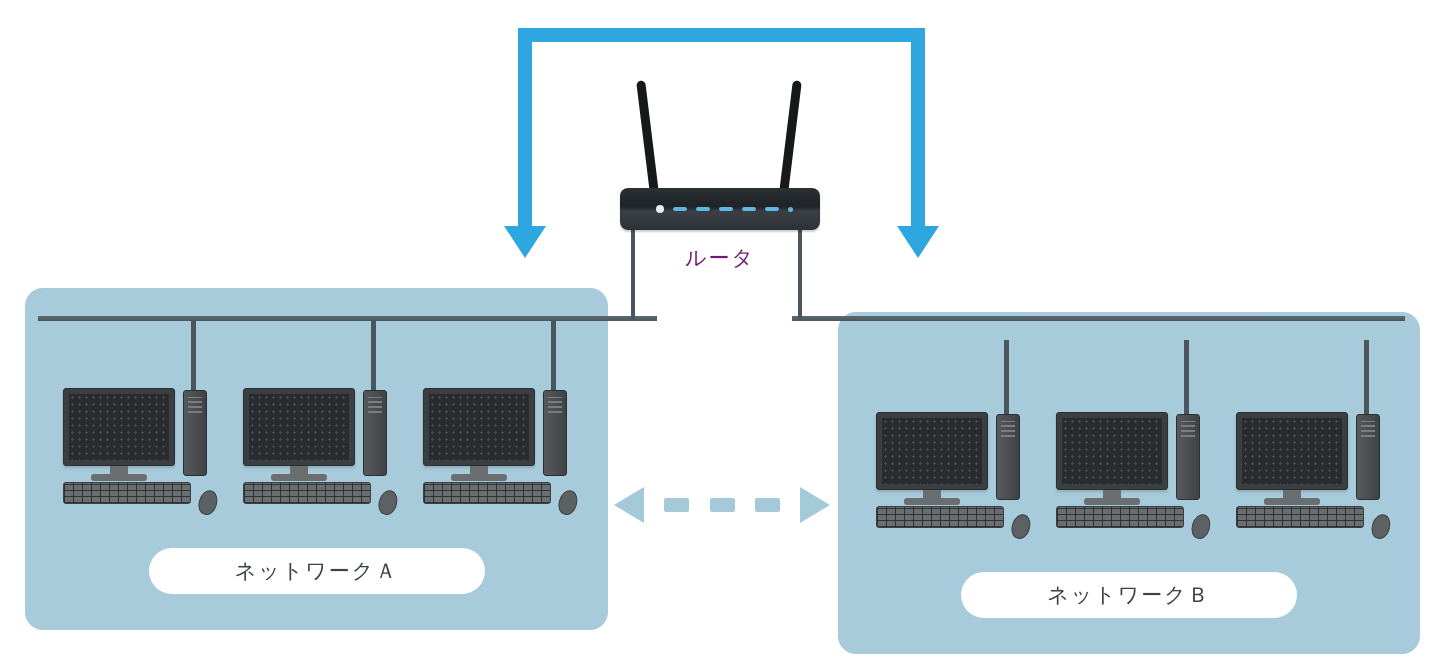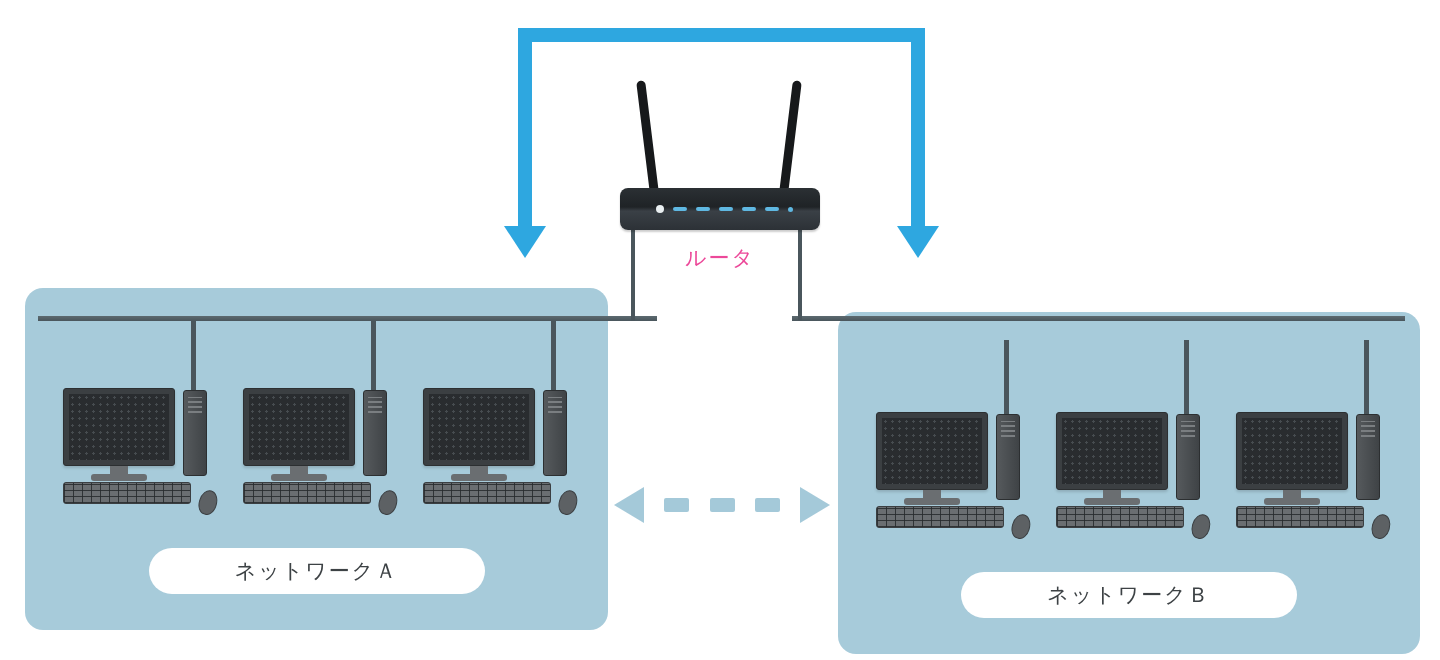--- a/index.html
+++ b/index.html
@@ -68,21 +68,21 @@
   
   .router{position:absolute;left:620px;top:80px;width:200px;height:150px;}
   .antenna{position:absolute;width:9px;height:114px;background:#17191b;border-radius:5px 5px 2px 2px;top:0;}
   .antenna-left{left:30px;transform:rotate(-7deg);transform-origin:bottom center;}
   .antenna-right{right:32px;transform:rotate(7deg);transform-origin:bottom center;}
   .router-body{position:absolute;left:0;bottom:0;width:200px;height:42px;border-radius:8px;background:linear-gradient(180deg,#2b3034 0%,#1f2326 45%,#3a4046 55%,#2c3136 100%);box-shadow:0 2px 2px rgba(0,0,0,.2);}
   .router-lights{position:absolute;left:36px;top:50%;transform:translateY(-50%);display:flex;align-items:center;gap:9px;}
   .light.round{width:8px;height:8px;border-radius:50%;background:#e9eff1;}
   .light.bar{width:14px;height:4px;border-radius:2px;background:var(--c-led_blue,#5fb8e2);}
   .light.dot{width:5px;height:5px;border-radius:50%;background:var(--c-led_blue,#5fb8e2);}
-  .router-label{position:absolute;left:620px;top:244px;width:200px;text-align:center;font-size:21px;letter-spacing:2px;color:#ec4899;}
+  .router-label{position:absolute;left:620px;top:244px;width:200px;text-align:center;font-size:21px;letter-spacing:2px;color:#701a75;}
 </style>
 </head>
 <body>
 
 <div class="canvas">
 
   <div class="network network-a">
     <div class="computers">
   <div class="computer">
     <div class="drop-line"></div>

